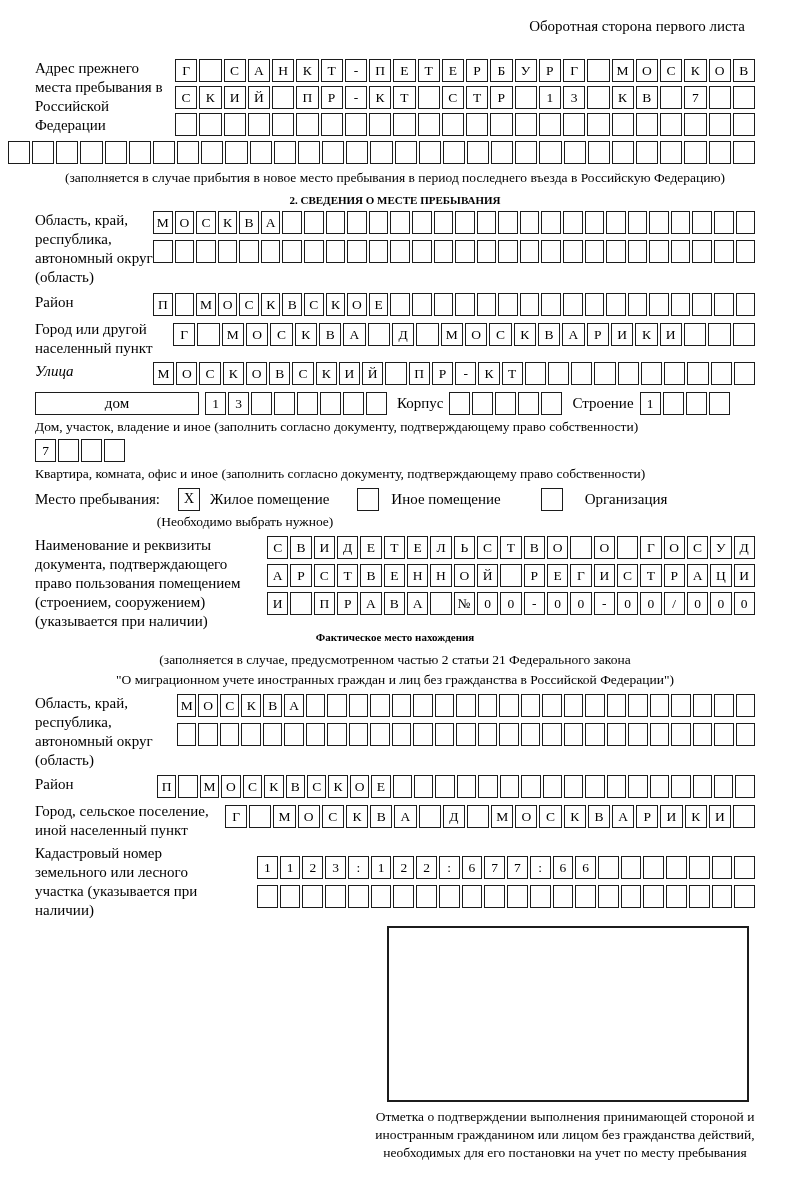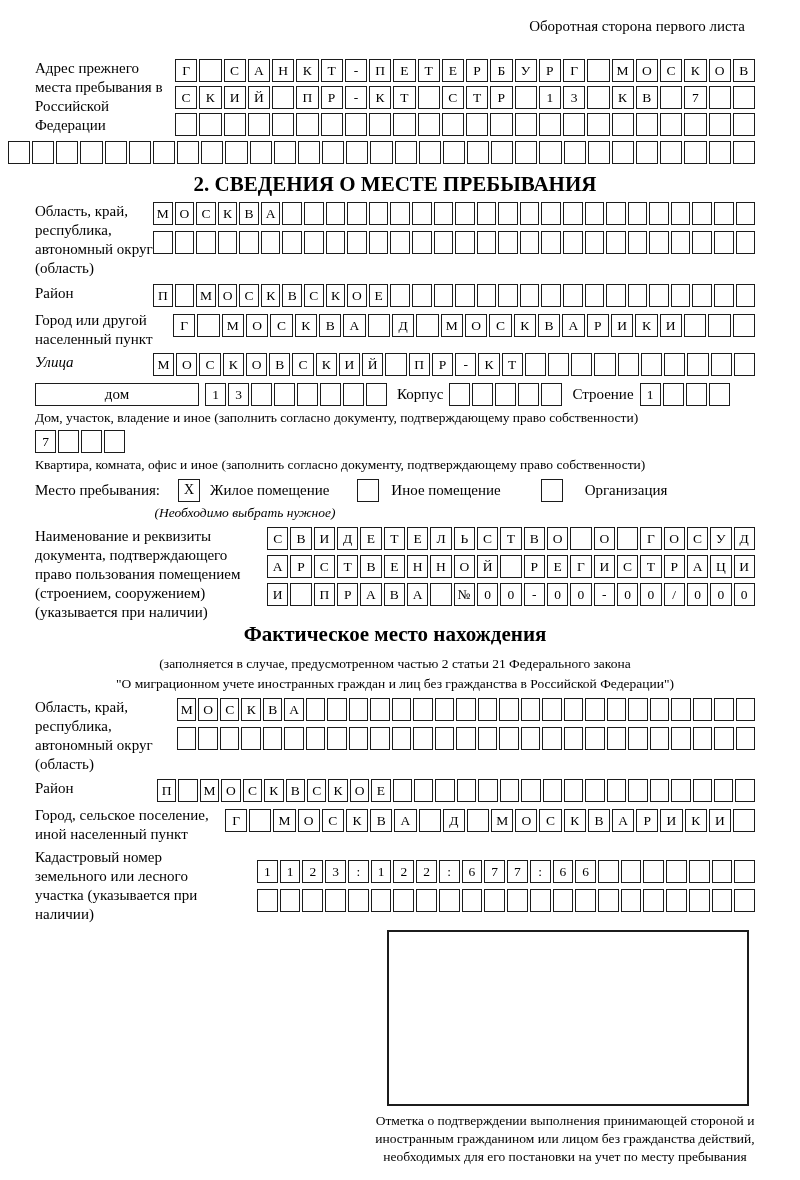--- a/index.html
+++ b/index.html
@@ -24,21 +24,21 @@
     border:1.5px solid #1c1c1c;
     display:flex; align-items:center; justify-content:center;
     font-size:13.5px; line-height:21px; background:#fff;
     overflow:hidden;
   }
   .fixedcells .cell { flex:0 0 19px; }
 
   .caption { font-size:13.5px; line-height:17px; }
   .caption.center { text-align:center; }
 
-  .heading { font-weight:bold; font-size:21px; text-align:center;font-family:Liberation Serif, serif; }
+  .heading { font-weight:bold; font-size:11px; text-align:center;font-family:Liberation Serif, serif; }
 
   .named-box {
     border:1.5px solid #1c1c1c; height:21px;
     display:flex; align-items:center; justify-content:center;
     font-size:15px;
   }
   .inline-label { font-size:15px; line-height:24px; white-space:nowrap; }
 
   .checkbox {
     width:20px; height:21px; border:1.5px solid #1c1c1c;
@@ -176,20 +176,21 @@
         <span class="cell"></span>
         <span class="cell"></span>
         <span class="cell"></span>
         <span class="cell"></span>
         <span class="cell"></span>
         <span class="cell"></span>
         <span class="cell"></span>
         <span class="cell"></span>
         <span class="cell"></span>
       </div>
+    <div class="caption center" style="margin-top:5px;">(заполняется в случае прибытия в новое место пребывания в период последнего въезда в Российскую Федерацию)</div>
 
     <div class="heading" style="margin-top:8px;">2. СВЕДЕНИЯ О МЕСТЕ ПРЕБЫВАНИЯ</div>
 
     <div class="flexrow" style="margin-top:5px;">
       <div class="lbl" style="width:118px;">Область, край, республика, автономный округ (область)</div>
       <div class="gridcol" style="gap:6px;">
         <div class="cellrow">
             <span class="cell">М</span>
             <span class="cell">О</span>
             <span class="cell">С</span>
@@ -396,21 +397,21 @@
 
     <div class="flexrow" style="margin-top:5px; align-items:center;">
       <div class="opt-label">Место пребывания:</div>
       <div class="checkbox" style="margin-left:18px;">X</div>
       <div class="opt-label" style="margin-left:10px;">Жилое помещение</div>
       <div class="checkbox" style="margin-left:28px;"></div>
       <div class="opt-label" style="margin-left:12px;">Иное помещение</div>
       <div class="checkbox" style="margin-left:40px;"></div>
       <div class="opt-label" style="margin-left:22px;">Организация</div>
     </div>
-    <div class="caption" style="margin-top:2px; width:420px; text-align:center;font-style:italic;">(Необходимо выбрать нужное)</div>
+    <div class="caption" style="margin-top:2px; width:420px; text-align:center;">(Необходимо выбрать нужное)</div>
 
     <div class="flexrow" style="margin-top:6px;">
       <div class="lbl" style="width:232px;">Наименование и реквизиты документа, подтверждающего право пользования помещением (строением, сооружением) (указывается при наличии)</div>
       <div class="gridcol" style="gap:5px;">
         <div class="cellrow">
             <span class="cell">С</span>
             <span class="cell">В</span>
             <span class="cell">И</span>
             <span class="cell">Д</span>
             <span class="cell">Е</span>

